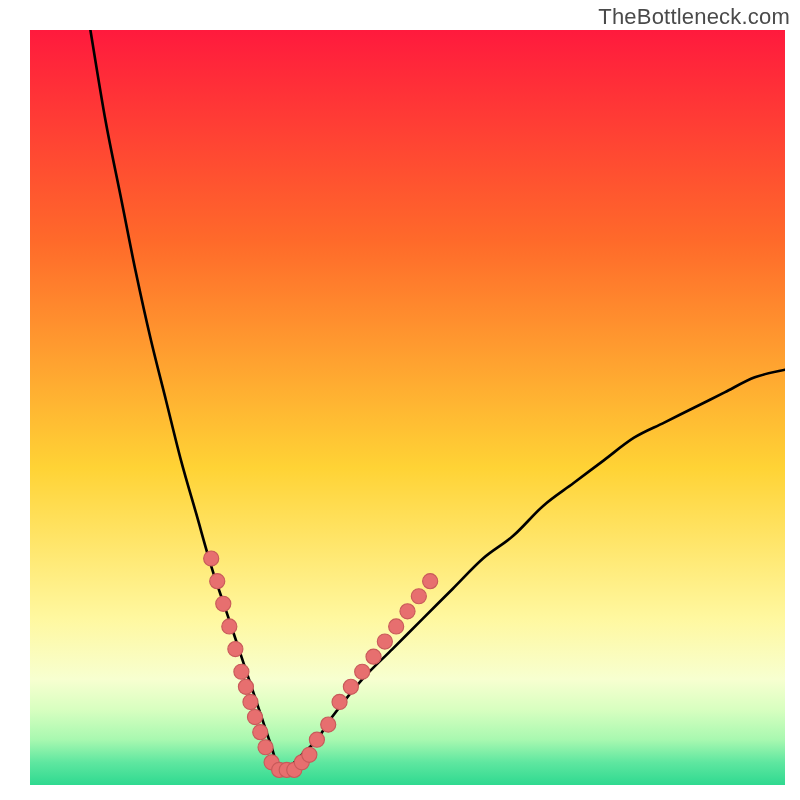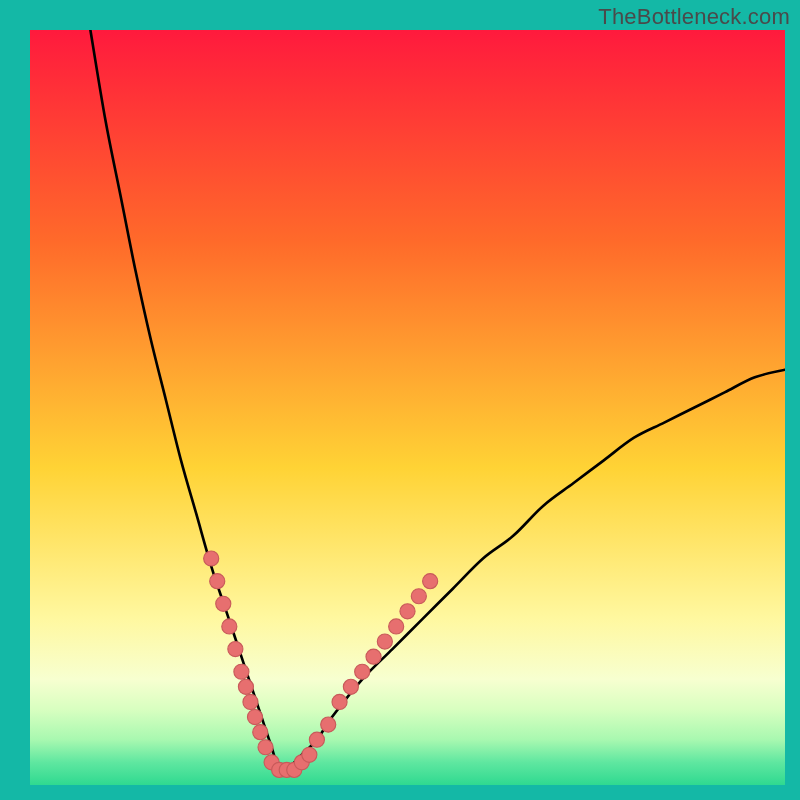--- a/index.html
+++ b/index.html
@@ -8,21 +8,21 @@
     width: 800px;
     height: 800px;
     overflow: hidden;
     background: #000;
     font-family: Arial, Helvetica, sans-serif;
   }
   .stage {
     position: relative;
     width: 800px;
     height: 800px;
-    background: #14b8a6;
+    background: #ffffff;
   }
   .watermark {
     position: absolute;
     top: 4px;
     right: 10px;
     color: #4a4a4a;
     font-size: 22px;
     font-weight: 500;
     letter-spacing: 0.2px;
     user-select: none;

